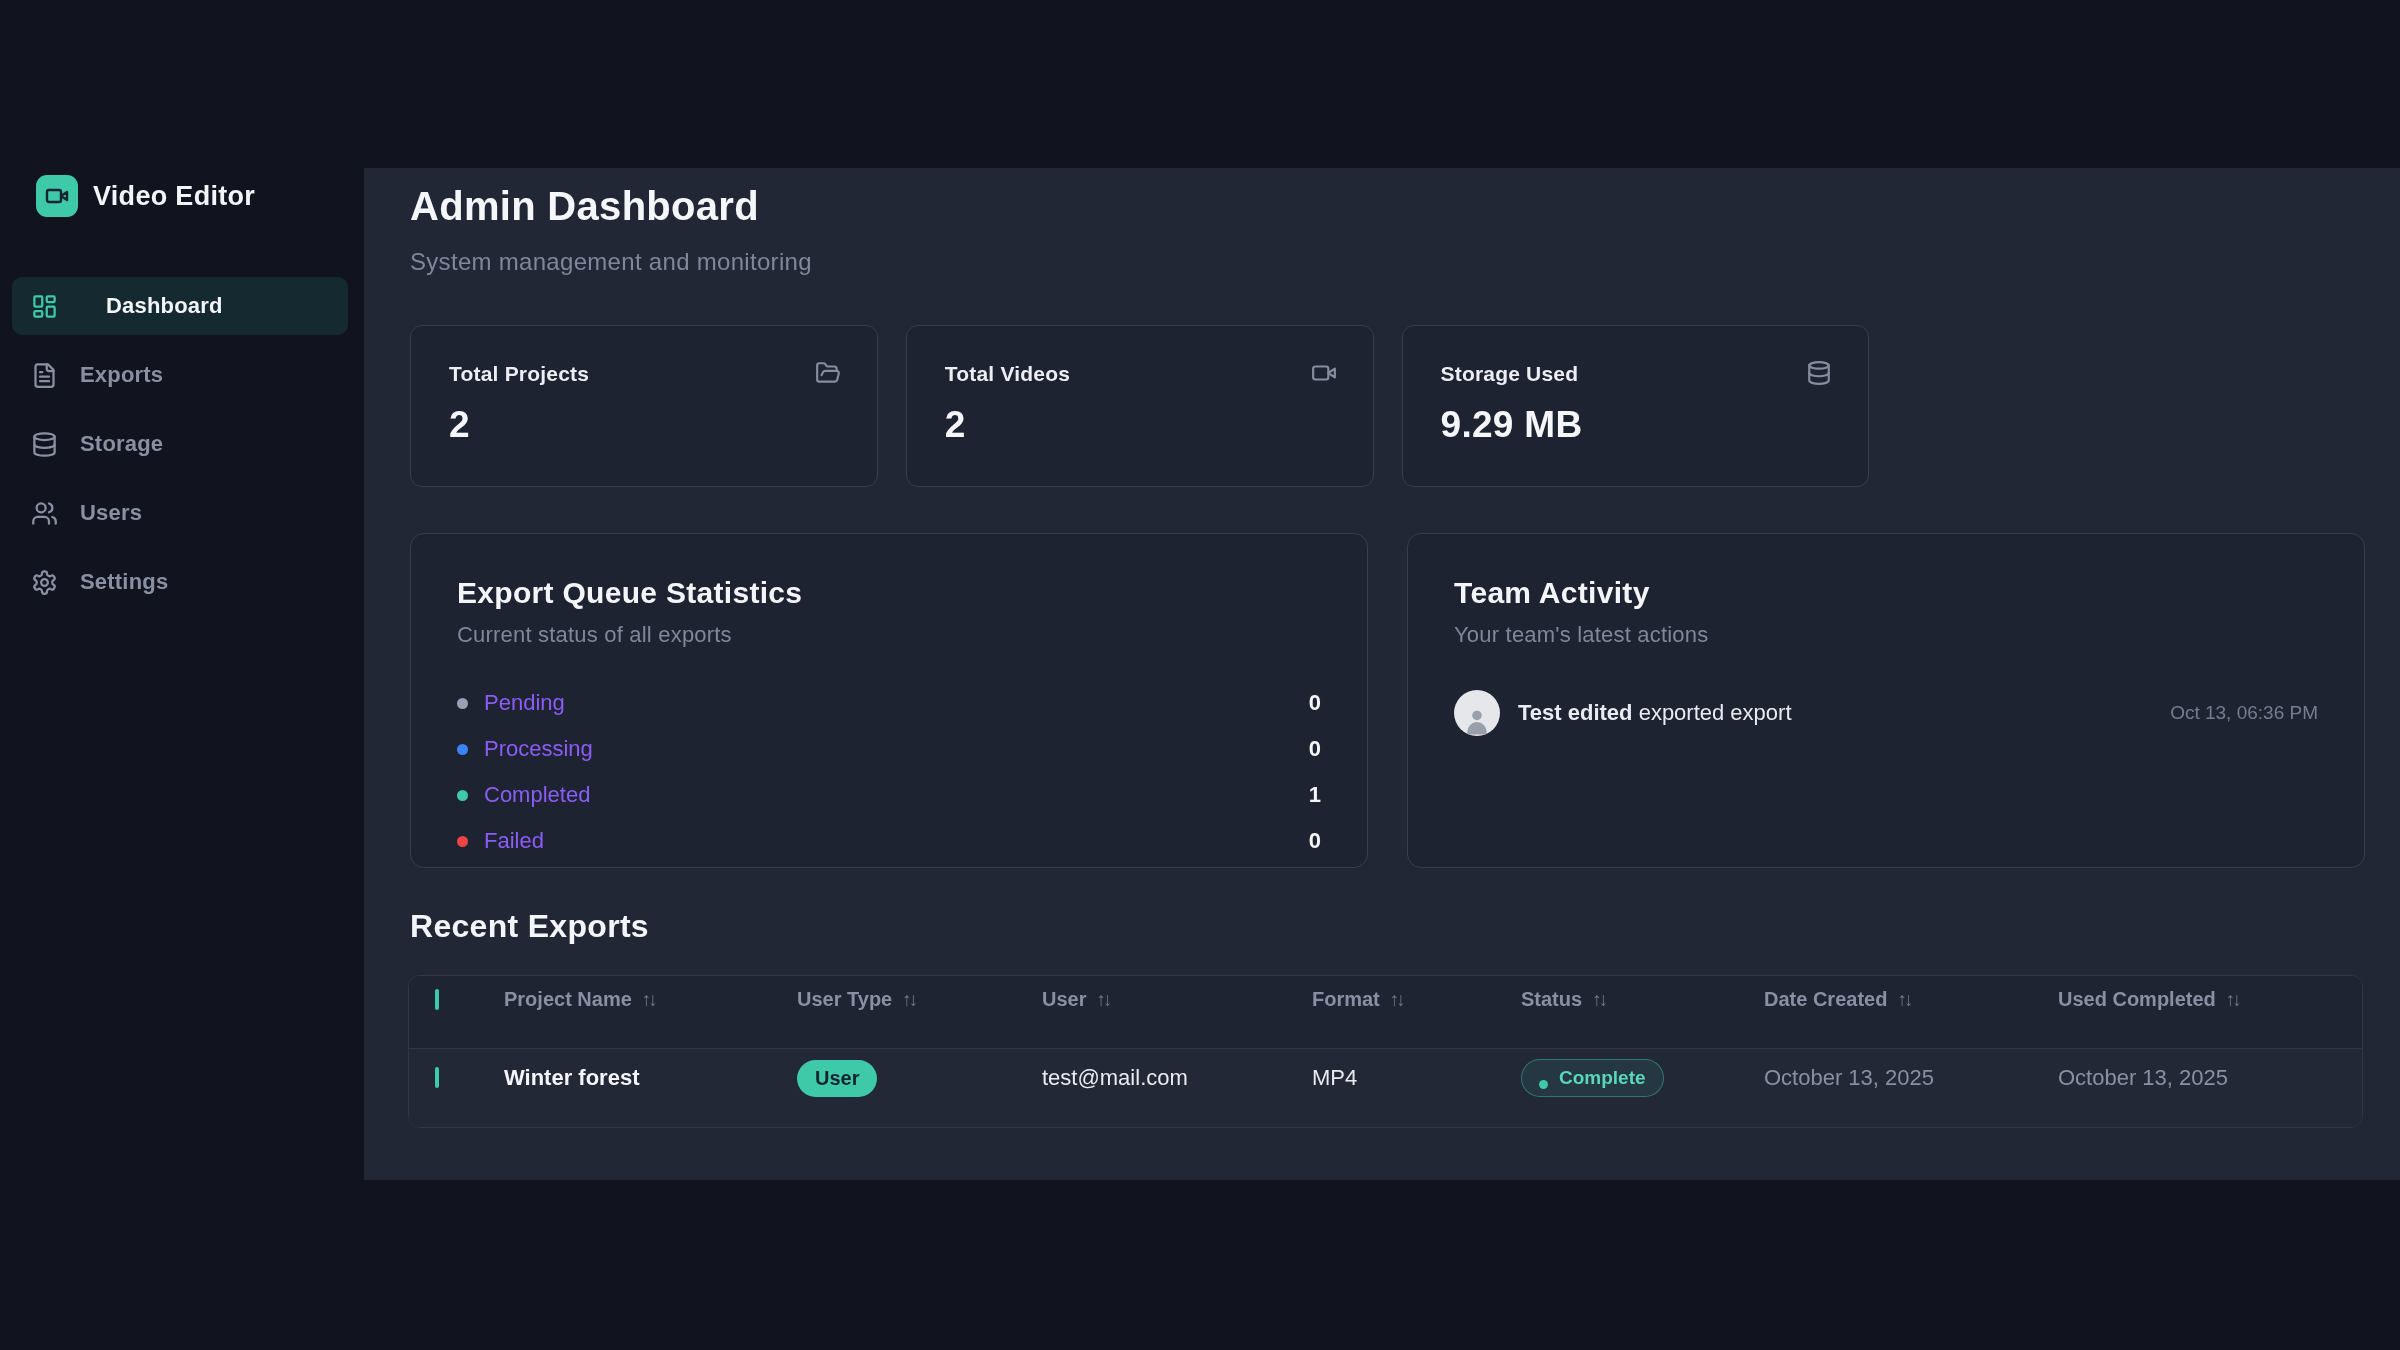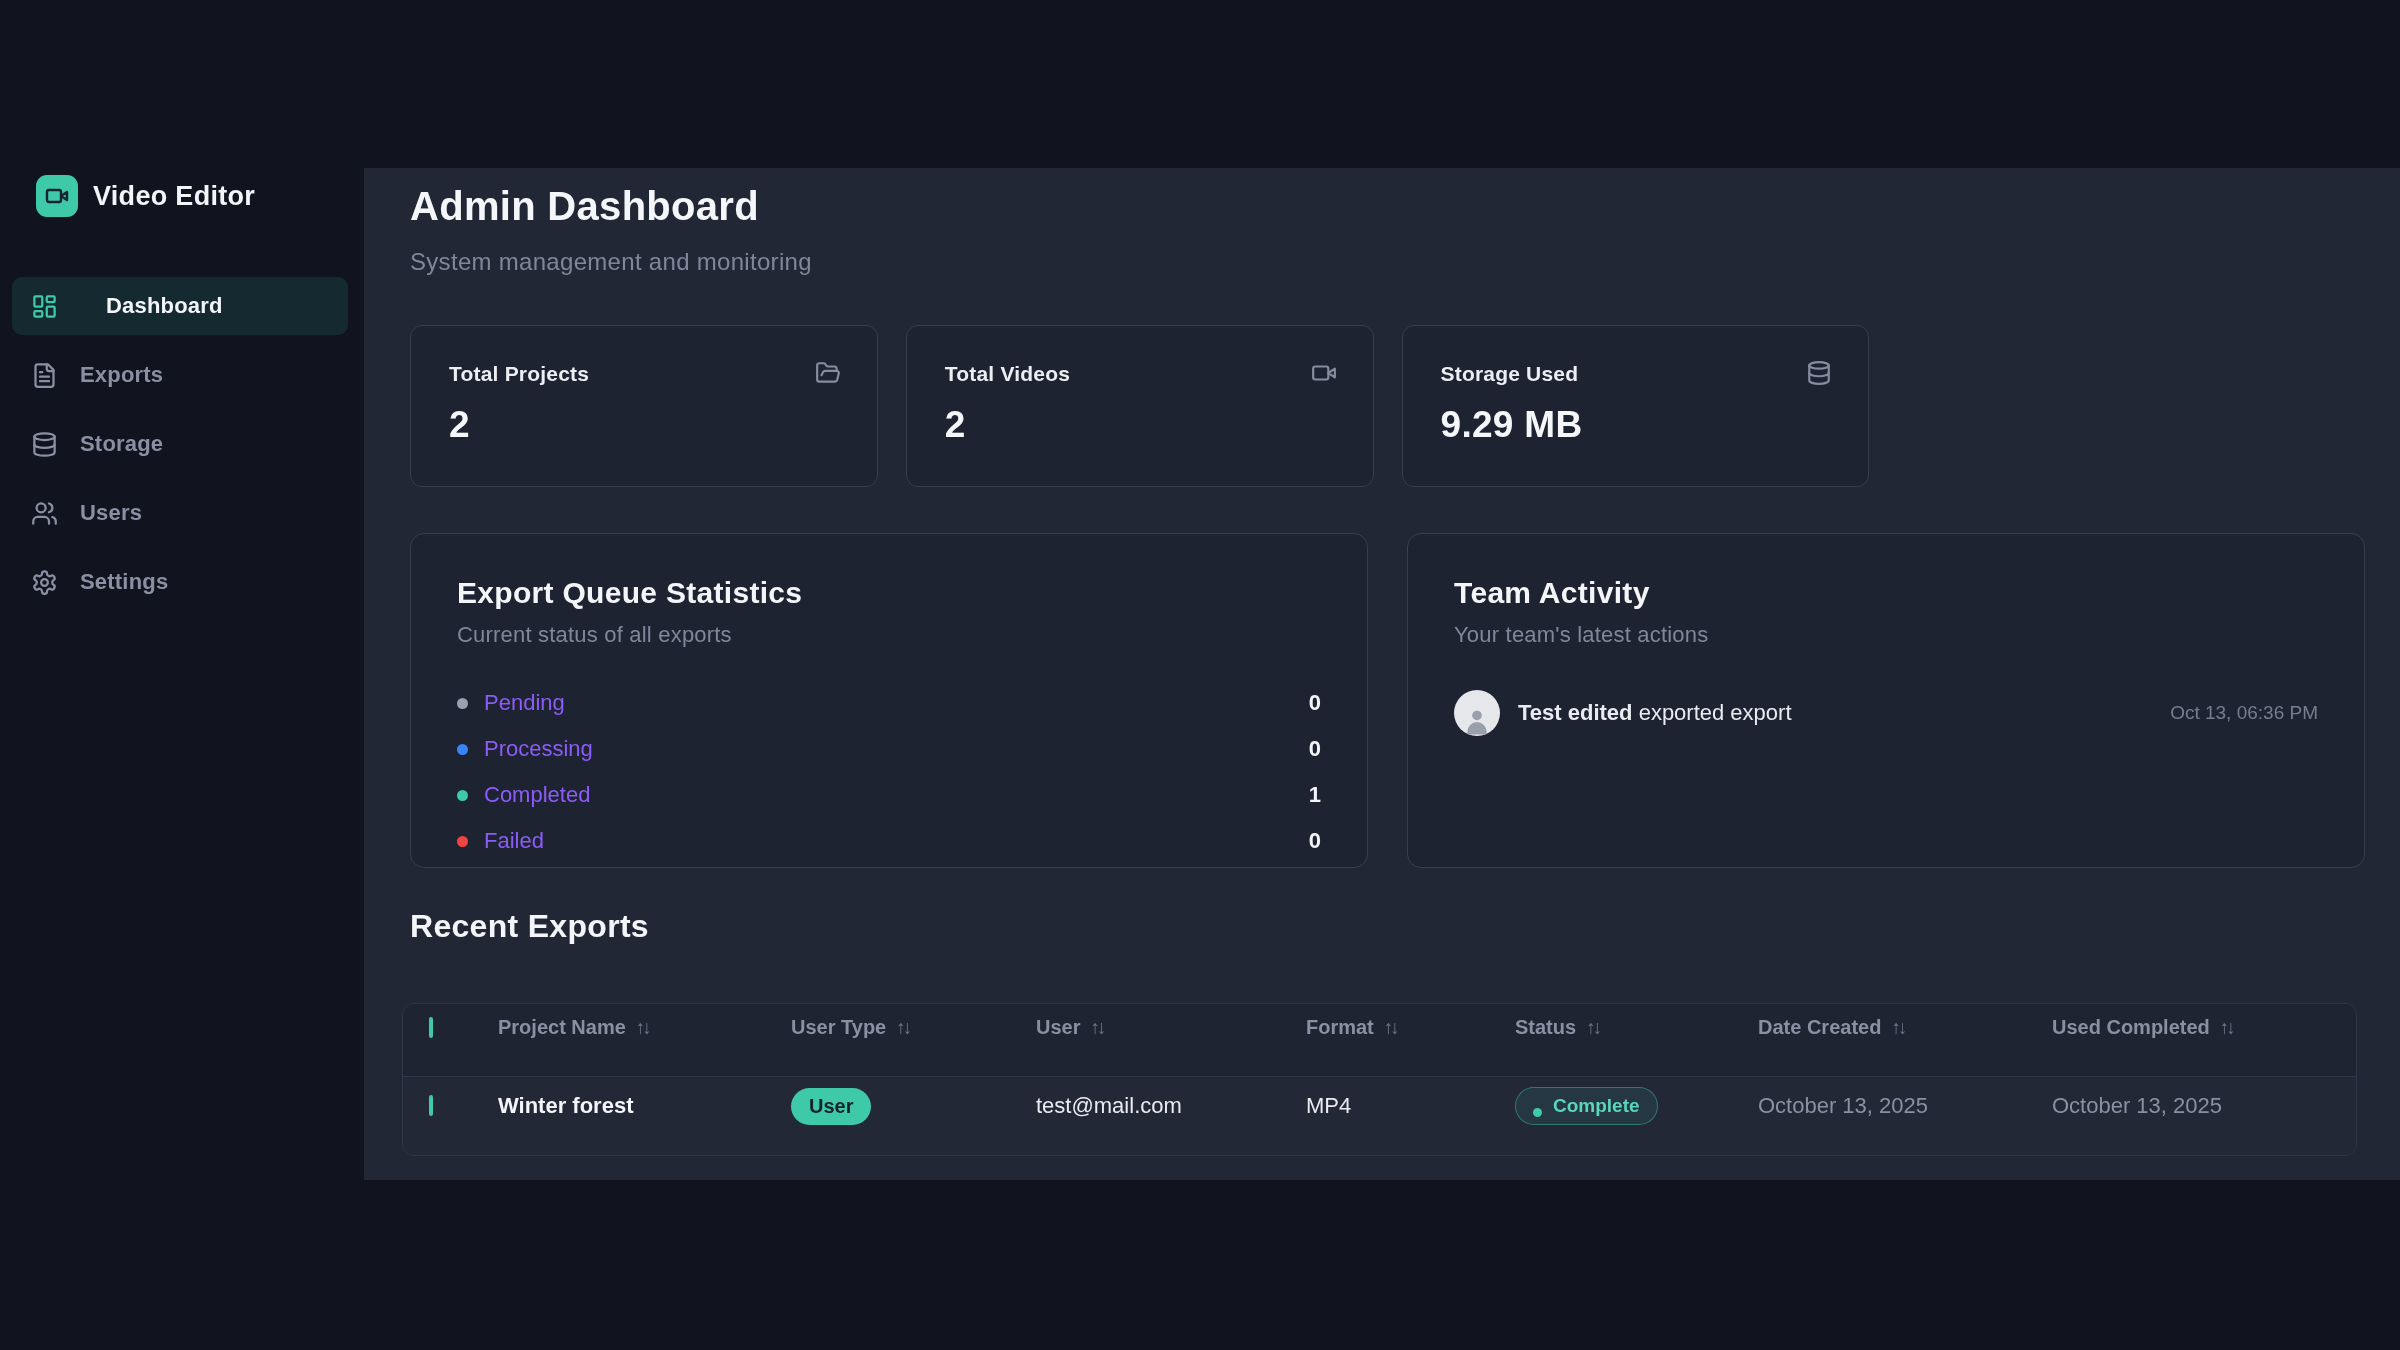--- a/index.html
+++ b/index.html
@@ -51,21 +51,21 @@
   .queue-value { margin-left:auto; font-size:22px; font-weight:bold; color:#f3f5f8; }
 
   .activity-item { margin-top:42px; display:flex; align-items:center; }
   .avatar { width:46px; height:46px; border-radius:50%; background:#e6e7eb; display:flex; align-items:flex-end; justify-content:center; overflow:hidden; flex:none; }
   .activity-text { margin-left:18px; font-size:22px; color:#e9ebf1; }
   .activity-actor { font-weight:bold; }
   .activity-time { margin-left:auto; font-size:19px; color:#767d90; }
 
   
   .section-title { position:absolute; left:46px; top:740px; font-size:32px; font-weight:bold; color:#f3f5f8; letter-spacing:.3px; }
-  .table { position:absolute; left:38px; top:807px; width:1955px; border:1px solid #303748; border-radius:12px; overflow:hidden; background:#1f2432;margin-top:28px; }
+  .table { position:absolute; left:44px; top:807px; width:1955px; border:1px solid #303748; border-radius:12px; overflow:hidden; background:#1f2432; }
   .tgrid { display:grid; grid-template-columns:95px 293px 245px 270px 209px 243px 294px 1fr; align-items:center; }
   .thead { height:72px; background:#1f2432; }
   .trow { height:79px; background:#232837; border-top:1px solid #303748; }
   .th { font-size:20px; color:#8a90a3; font-weight:600; display:flex; align-items:center; gap:10px; cursor:pointer; }
   .sort { font-size:19px; color:#6e7588; letter-spacing:-3px; padding-right:3px; }
   .checkbox { width:26px; height:26px; border:2px solid #3ec9a9; border-radius:8px; margin-left:26px; background:transparent; cursor:pointer; }
   .td { font-size:22px; color:#e9ebf1; }
   .td-bold { font-weight:bold; color:#f3f5f8; }
   .td-muted { color:#8a90a3; }
   .badge-user { display:inline-block; background:#3ec9a9; color:#16222e; font-weight:bold; font-size:20px; padding:7px 18px; border-radius:999px; }

